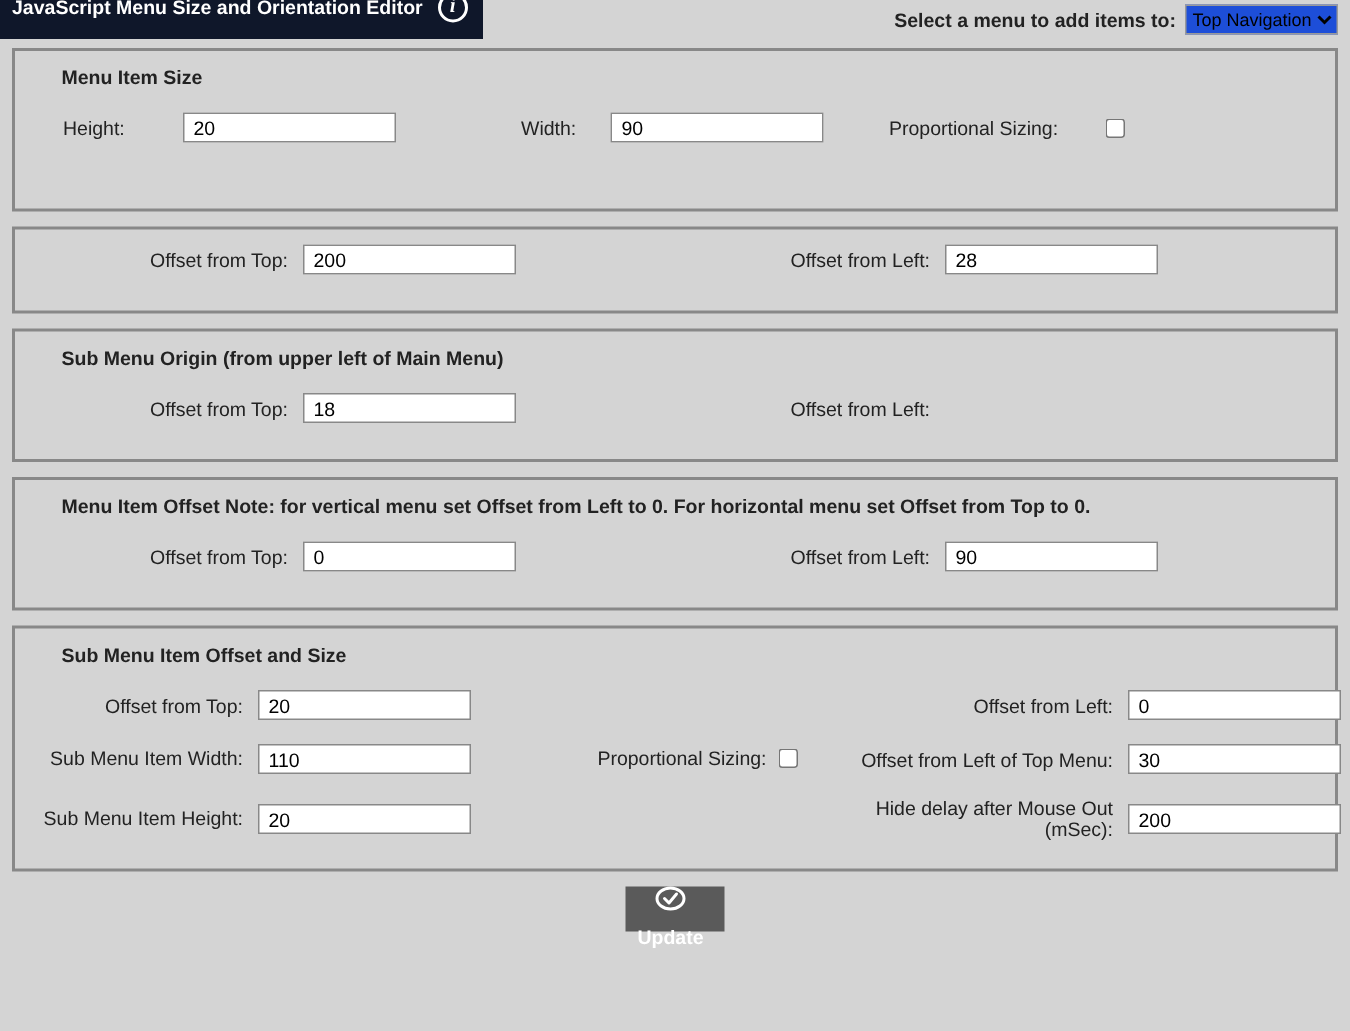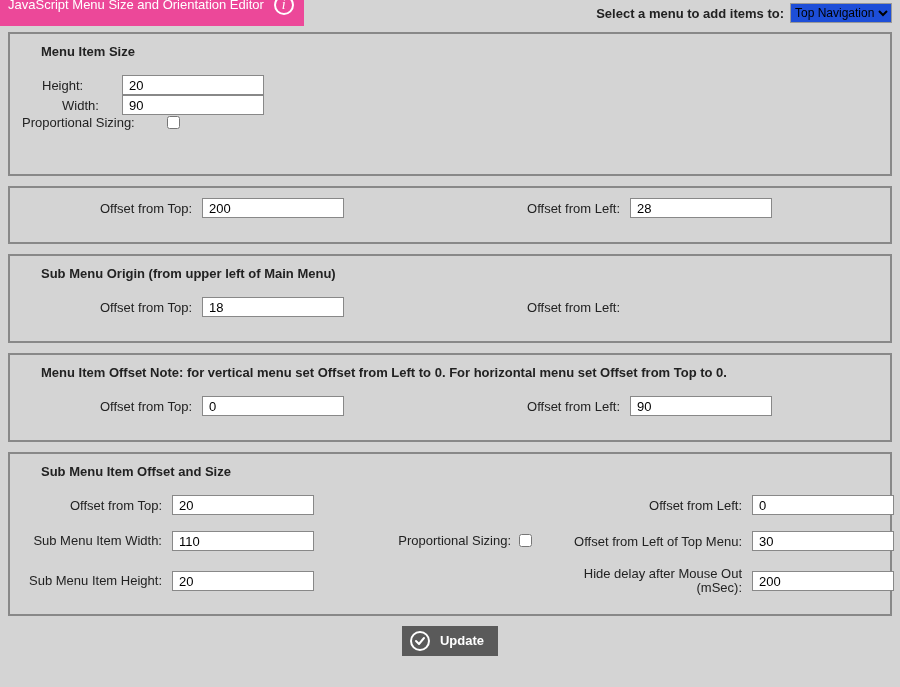--- a/index.html
+++ b/index.html
@@ -15,23 +15,23 @@
     overflow: hidden;
   }
   .titlebar {
     display: flex;
     align-items: stretch;
     height: 26px;
     padding-left: 0;
     padding-right: 8px;
   }
   .titlebar-left {
-    background: #ec4899;
+    background: #0f172a;
     color: #fff;
-    font-weight: normal;
+    font-weight: bold;
     display: flex;
     align-items: center;
     padding: 0 10px 17px 8px;
     height: 26px;
     gap: 10px;
   }
   .info-icon {
     width: 20px; height: 20px;
     border: 2px solid #fff;
     border-radius: 50%;
@@ -80,21 +80,21 @@
     padding: 1px 6px;
     font-size: 13px;
     width: 142px;
   }
   input[type="checkbox"] {
     width: 13px; height: 13px;
     margin: 0;
   }
   .row {
     display: grid;
-    grid-template-columns: 1fr;
+    grid-template-columns: 1fr 1fr 1fr;
     align-items: center;
     margin-bottom: 10px;
   }
   .row-two {
     display: grid;
     grid-template-columns: 1fr 1fr;
     align-items: center;
     margin-bottom: 10px;
   }
   .row-three-sub {
@@ -124,20 +124,21 @@
     color: #fff;
     font-weight: bold;
     border: none;
     height: 30px;
     padding: 0 14px 0 8px;
     display: flex;
     align-items: center;
     gap: 10px;
     cursor: pointer;
     font-size: 13px;
+    flex-direction: column;
   }
   .check-icon {
     width: 20px; height: 20px;
     border: 2px solid #fff;
     border-radius: 50%;
     display: flex;
     align-items: center;
     justify-content: center;
   }
   .check-icon svg { display: block; }

